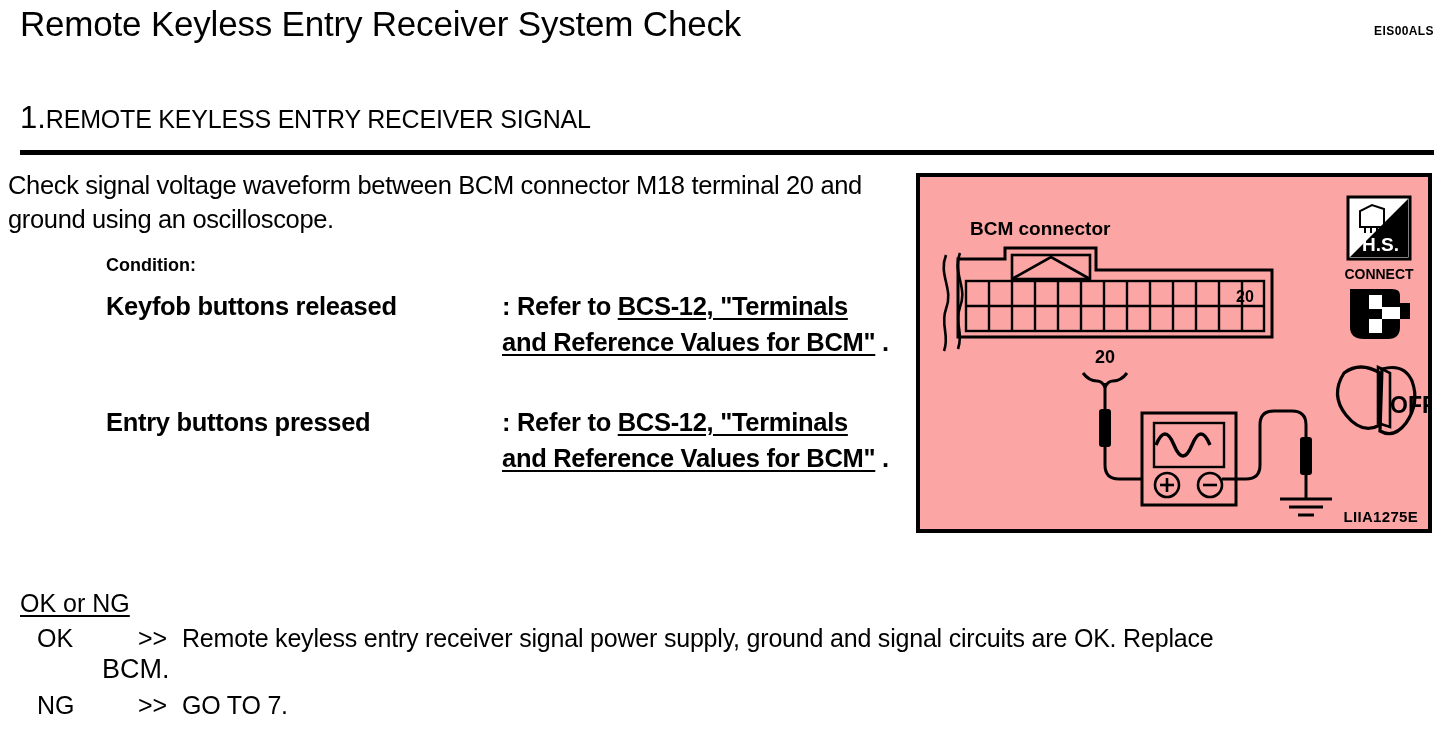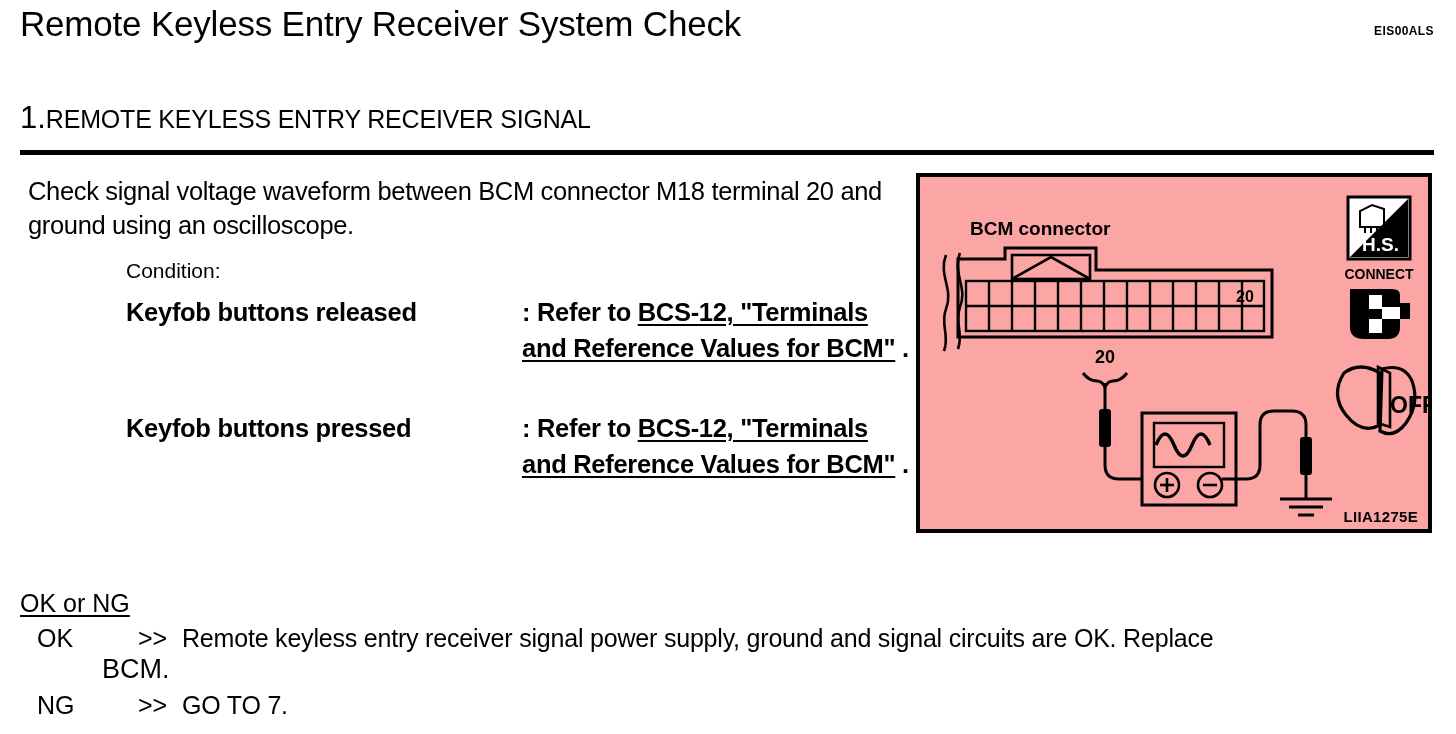--- a/index.html
+++ b/index.html
@@ -56,36 +56,36 @@
     left: 20px;
     top: 150px;
     width: 1414px;
     height: 5px;
     background: #000000;
   }
 
   
   .body-col {
     position: absolute;
-    left: 28px;
+    left: 8px;
     top: 168px;
     width: 884px;
-    margin-top: 6px;
   }
   .instruction {
     font-size: 25.5px;
     line-height: 34px;
     letter-spacing: -0.35px;
     width: 880px;
   }
   .condition-word {
     margin-top: 12px;
     margin-left: 98px;
-    font-size: 21px;
+    font-size: 18px;
     line-height: 34px;
+    font-weight: bold;
   }
 
   .cond-block {
     margin-left: 98px;
     margin-top: 6px;
     position: relative;
     font-weight: bold;
   }
   .cond-block.second { margin-top: 44px; }
   .cond-name {
@@ -194,21 +194,21 @@
 <div class="body-col">
   <div class="instruction">Check signal voltage waveform between BCM connector M18 terminal 20 and ground using an oscilloscope.</div>
   <div class="condition-word">Condition:</div>
 
   <div class="cond-block">
     <div class="cond-name">Keyfob buttons released</div>
     <div class="cond-value"><span>: Refer to </span><span class="link">BCS-12, "Terminals and Reference Values for BCM"</span><span> .</span></div>
   </div>
 
   <div class="cond-block second">
-    <div class="cond-name">Keyfob buttons pressed</div>
+    <div class="cond-name">Entry buttons pressed</div>
     <div class="cond-value"><span>: Refer to </span><span class="link">BCS-12, "Terminals and Reference Values for BCM"</span><span> .</span></div>
   </div>
 </div>
 
 <div class="judge">
   <div class="judge-title">OK or NG</div>
 
   <div class="judge-row">
     <span class="judge-key">OK</span>
     <span class="judge-arrow">&gt;&gt;</span>

